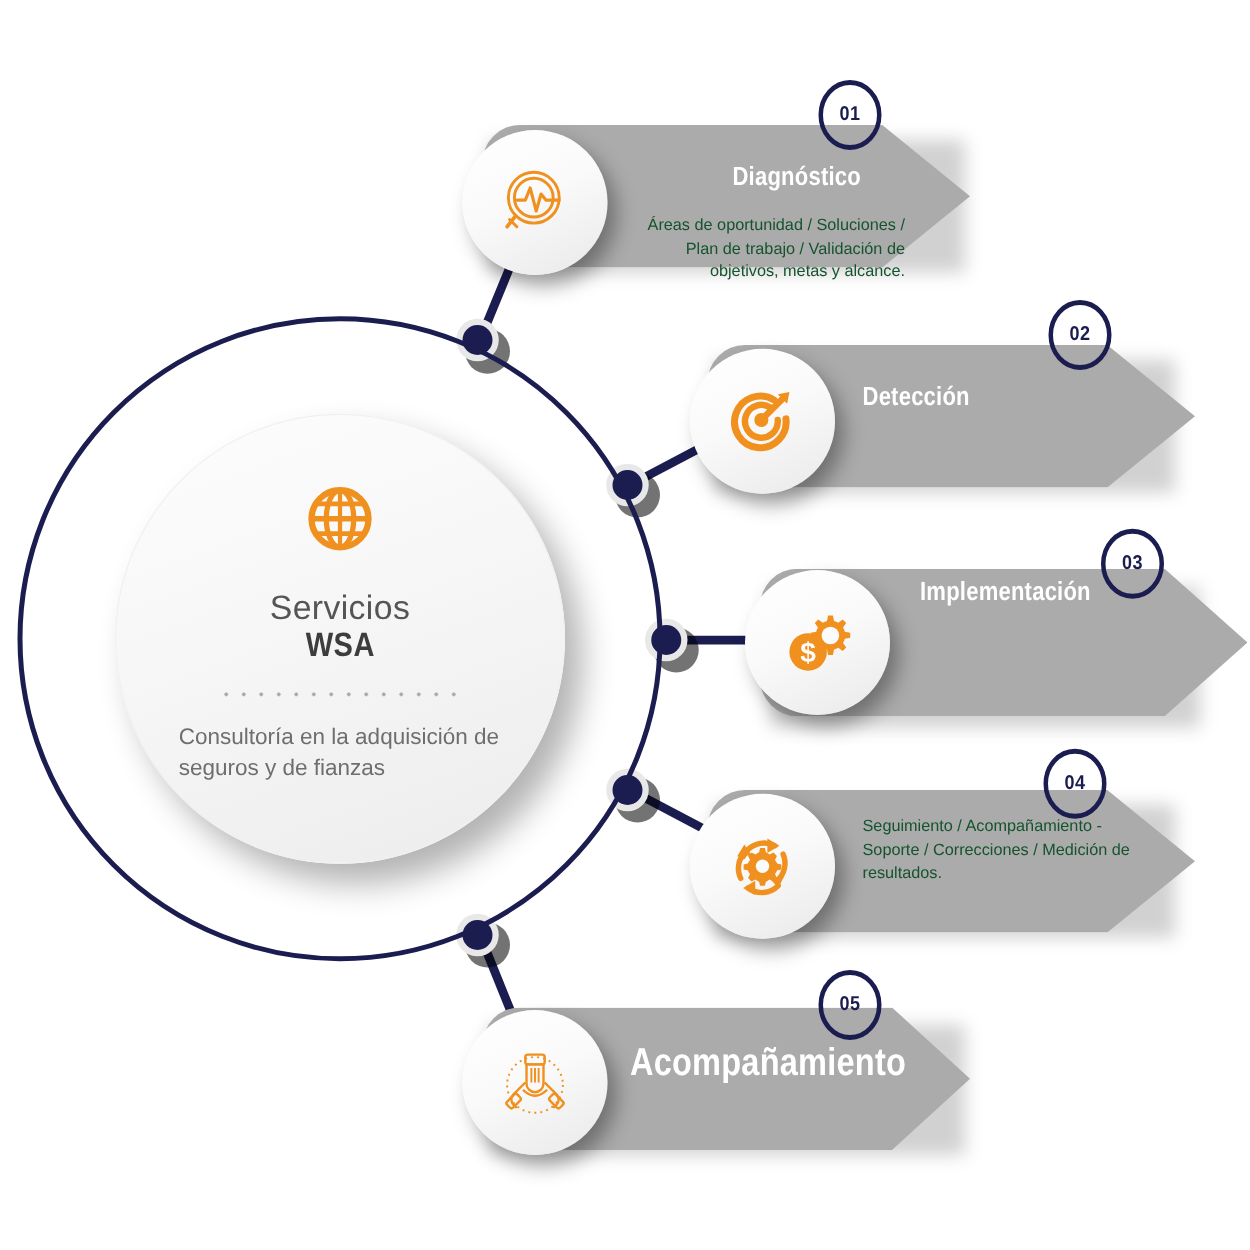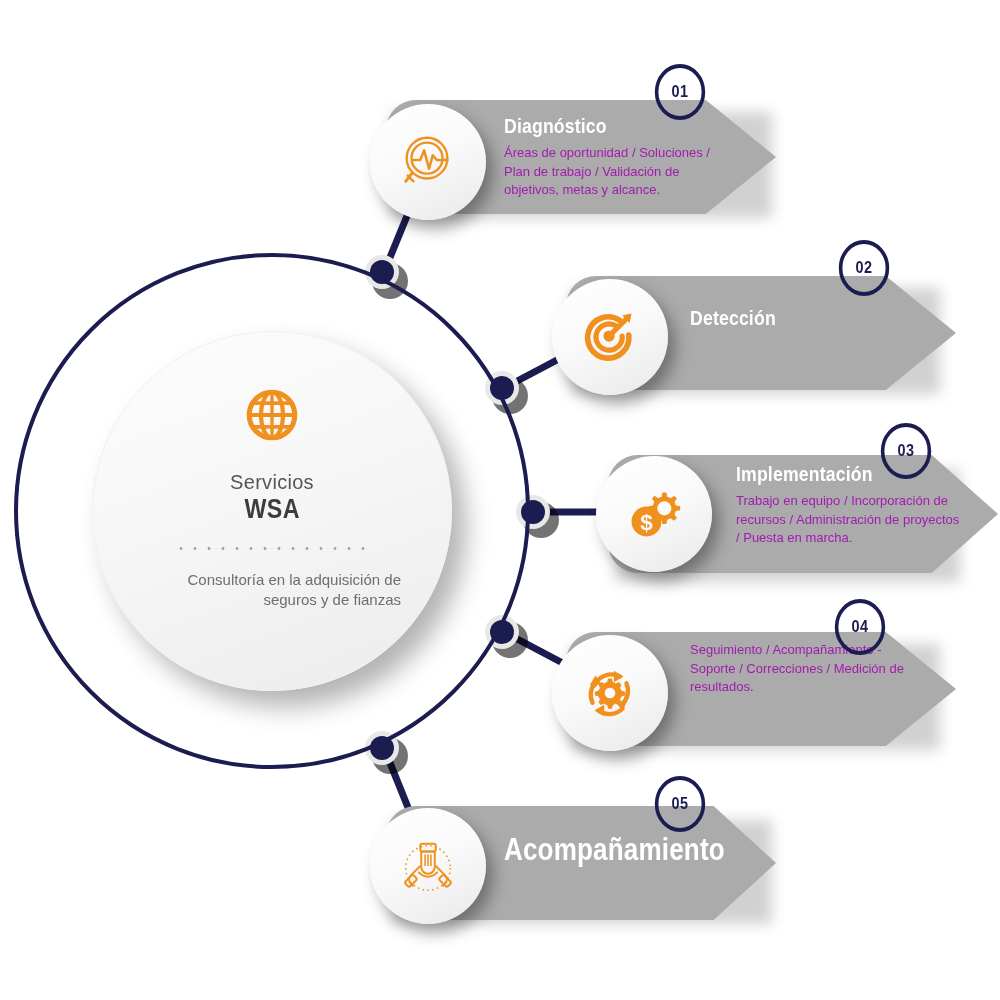--- a/index.html
+++ b/index.html
@@ -49,21 +49,21 @@
     box-sizing: border-box;
     display: flex;
     flex-direction: column;
     align-items: center;
     justify-content: flex-start;
     padding-top: 56px;
   }
   .globe-icon { width: 54px; height: 54px; display:block; }
   .center-title {
     margin-top: 30px;
-    font-size: 20px;
+    font-size: 27px;
     color: #555555;
     letter-spacing: 0.3px;
     line-height: 1.05;
     text-align: center;
   }
   .center-brand {
     margin-top: 1px;
     font-size: 27px;
     font-weight: bold;
     color: #3d3d3d;
@@ -76,22 +76,22 @@
     margin-top: 22px;
     width: 196px;
     height: 3px;
     background-image: radial-gradient(circle, #a8a8a8 1.4px, rgba(0,0,0,0) 1.6px);
     background-size: 14px 3px;
     background-repeat: repeat-x;
   }
   .center-sub {
     margin-top: 20px;
     width: 258px;
-    text-align: right;
-    font-size: 15px;
+    text-align: left;
+    font-size: 18px;
     line-height: 1.35;
     color: #6e6e6e;
   }
 
   
   .step {
     position: absolute;
   }
   .banner {
     position: absolute;
@@ -125,24 +125,24 @@
     letter-spacing: 0.2px;
     transform: scaleX(0.84);
     transform-origin: left center;
     white-space: nowrap;
     line-height: 1.1;
   }
   .step-title.big {
     font-size: 31px;
   }
   .step-desc {
-    margin-top: 7px;
+    margin-top: 18px;
     font-size: 13px;
     line-height: 1.42;
-    color: #a21caf;
+    color: #14532d;
   }
 
   
   .badge {
     position: absolute;
     width: 56px;
     height: 56px;
     border-radius: 50%;
     border: 4px solid #1b1c50;
     box-sizing: border-box;
@@ -224,21 +224,21 @@
         <svg width="62" height="62" viewBox="0 0 64 64" aria-hidden="true">
           <circle cx="31" cy="28" r="21" fill="none" stroke="#F0901E" stroke-width="2.4"></circle>
           <circle cx="31" cy="28" r="16" fill="none" stroke="#F0901E" stroke-width="2.4"></circle>
           <polyline points="17,30 24,30 28,20 33,39 37,25 41,30 52,30" fill="none" stroke="#F0901E" stroke-width="2.6" stroke-linejoin="round" stroke-linecap="round"></polyline>
           <line x1="16" y1="43" x2="9" y2="52" stroke="#F0901E" stroke-width="3" stroke-linecap="round"></line>
           <line x1="11" y1="46" x2="17" y2="52" stroke="#F0901E" stroke-width="2.4" stroke-linecap="round"></line>
         </svg>
       </span>
     </div>
 
-    <div class="step-text" style="left:504px; top:114px; width:220px;">
+    <div class="step-text" style="left:504px; top:130px; width:220px;text-align:right;">
       <div class="step-title">Diagnóstico</div>
       <div class="step-desc">Áreas de oportunidad / Soluciones / Plan de trabajo / Validación de objetivos, metas y alcance.</div>
     </div>
 
     <div class="badge-fill-top" style="left:652px; top:64px; width:56px; height:40px;"></div>
     <div class="badge" style="left:652px; top:64px;">01</div>
   </div>
 
   <div class="step">
     <div class="banner-shadow" style="left:572px; top:288px; width:368px; height:106px;"></div>
@@ -278,21 +278,20 @@
           <path d="M41 9 l4.2 0 .9 4.6 a13 13 0 0 1 3.6 1.5 l3.8-2.7 3 3 -2.7 3.8 a13 13 0 0 1 1.5 3.6 l4.6 .9 0 4.2 -4.6 .9 a13 13 0 0 1-1.5 3.6 l2.7 3.8 -3 3 -3.8-2.7 a13 13 0 0 1-3.6 1.5 l-.9 4.6 -4.2 0 -.9-4.6 a13 13 0 0 1-3.6-1.5 l-3.8 2.7 -3-3 2.7-3.8 a13 13 0 0 1-1.5-3.6 l-4.6-.9 0-4.2 4.6-.9 a13 13 0 0 1 1.5-3.6 l-2.7-3.8 3-3 3.8 2.7 a13 13 0 0 1 3.6-1.5 Z" fill="#F0901E"></path>
           <circle cx="43" cy="26" r="7.5" fill="#fbfbfb"></circle>
           <circle cx="24" cy="40" r="16" fill="#F0901E"></circle>
           <text x="24" y="49" font-family="'Liberation Sans', sans-serif" font-size="24" font-weight="bold" fill="#fbfbfb" text-anchor="middle">$</text>
         </svg>
       </span>
     </div>
 
     <div class="step-text" style="left:736px; top:462px; width:228px;">
       <div class="step-title">Implementación</div>
-      <div class="step-desc">Trabajo en equipo / Incorporación de recursos / Administración de proyectos / Puesta en marcha.</div>
     </div>
 
     <div class="badge-fill-top" style="left:878px; top:423px; width:56px; height:34px;"></div>
     <div class="badge" style="left:878px; top:423px;">03</div>
   </div>
 
   <div class="step">
     <div class="banner-shadow" style="left:572px; top:644px; width:368px; height:106px;"></div>
     <div class="banner" style="left:566px; top:632px; width:390px; height:114px;
                 border-radius:30px 0 0 30px;

